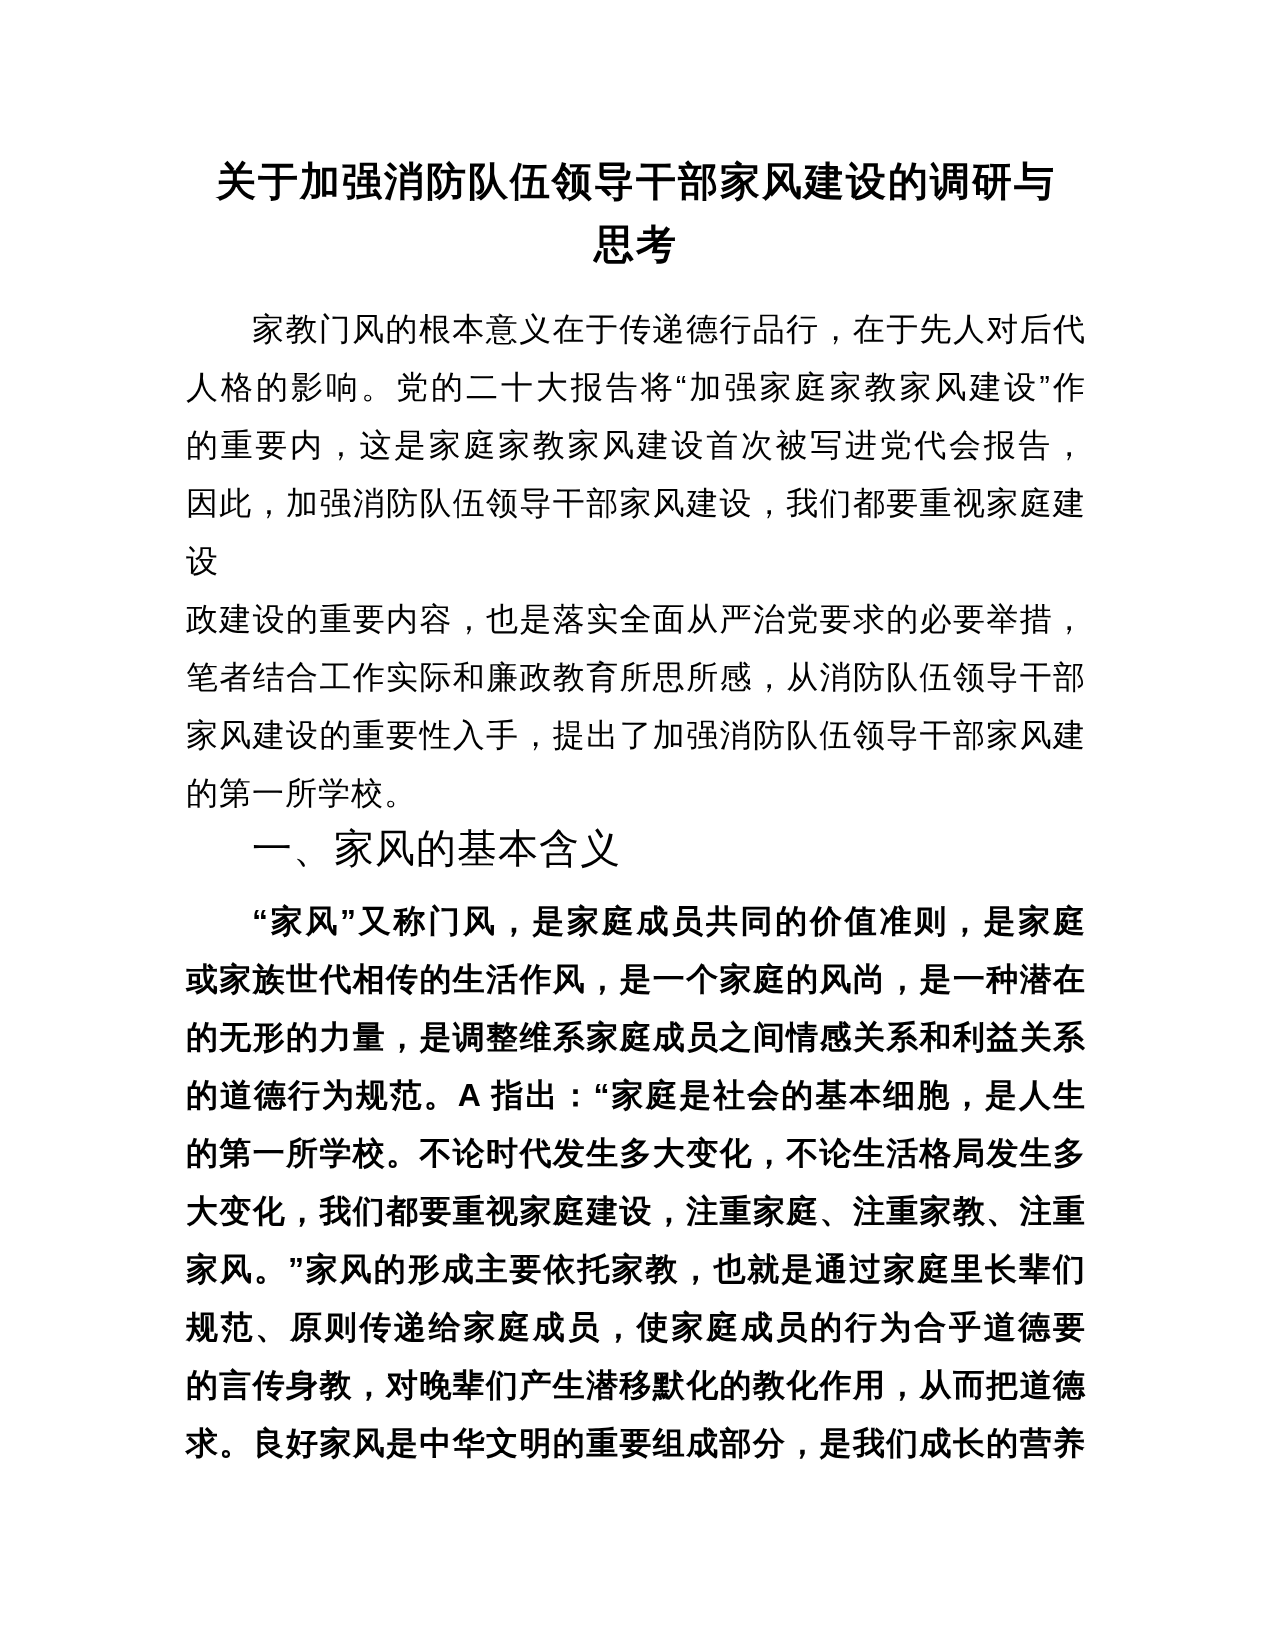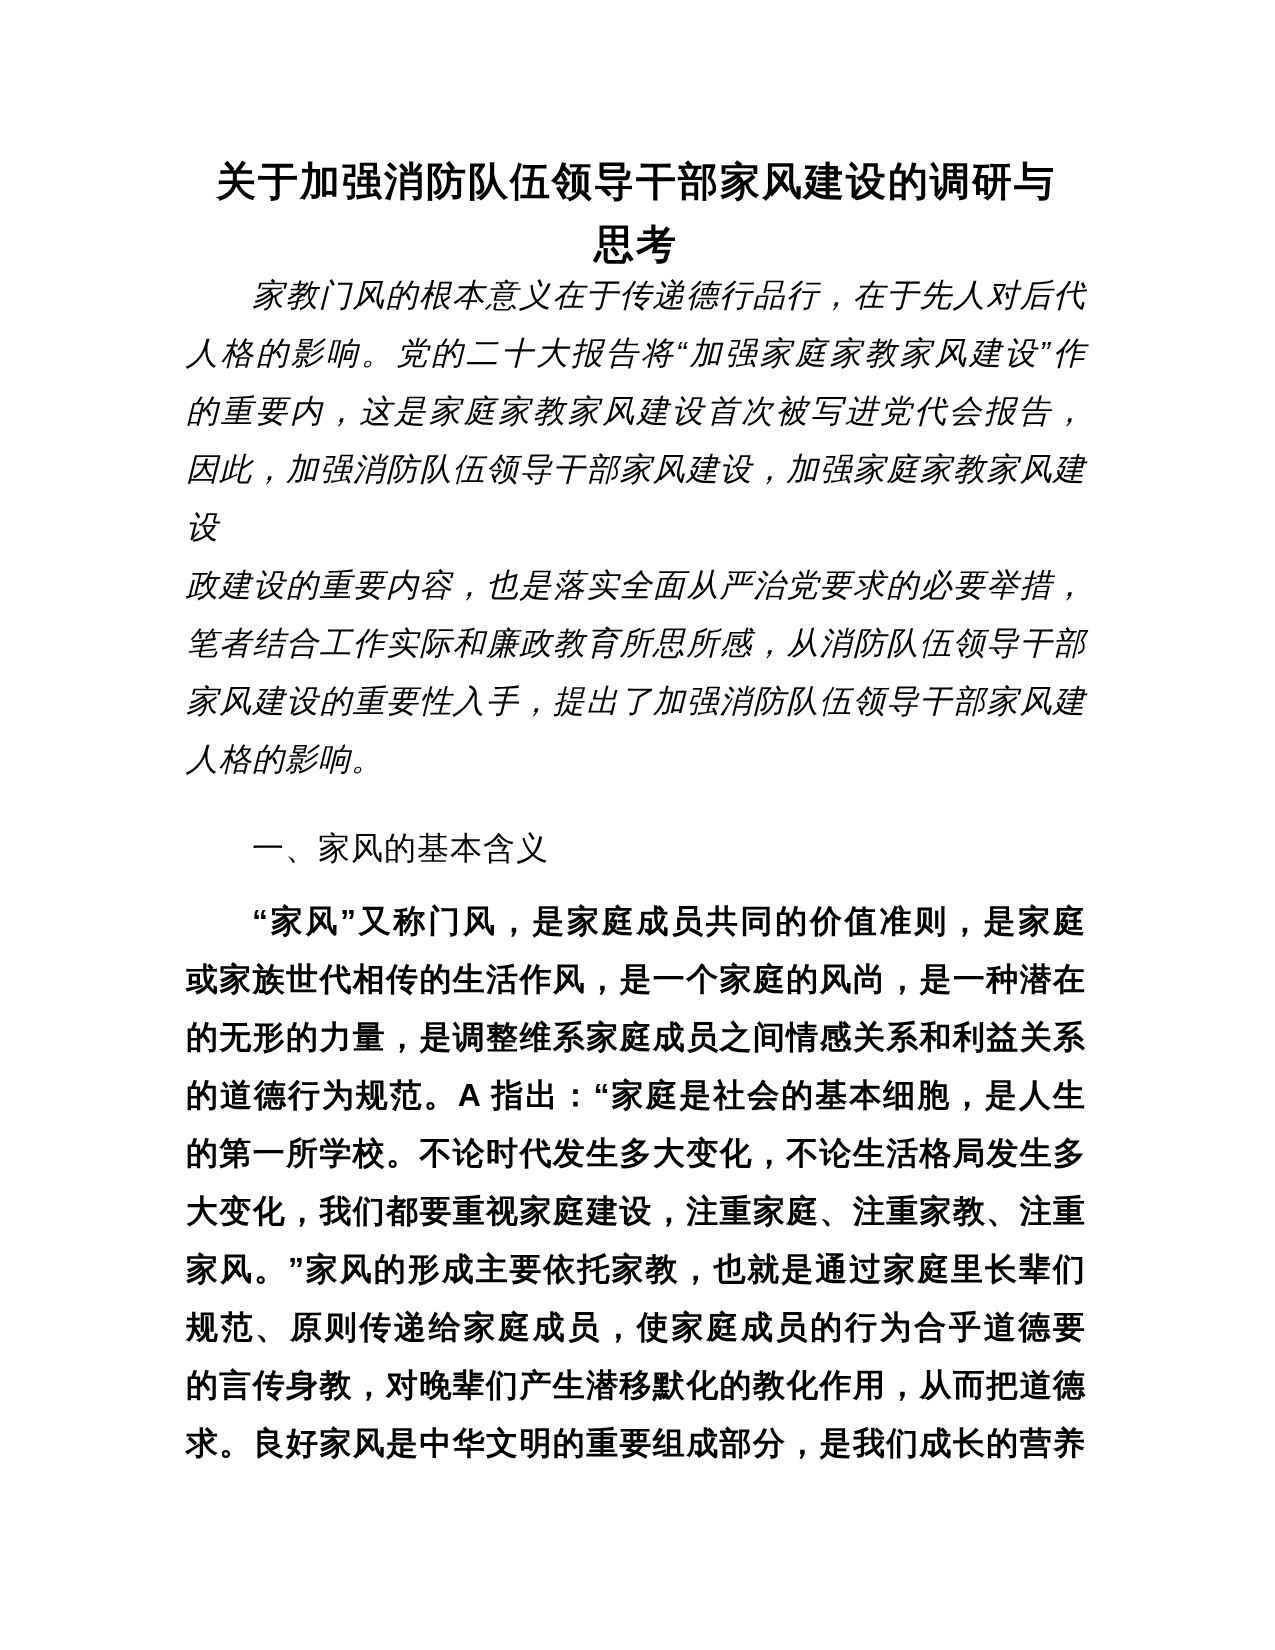--- a/index.html
+++ b/index.html
@@ -29,27 +29,27 @@
     letter-spacing: 2px;
   }
   .para {
     position: absolute;
     left: 186px;
     width: 900px;
     font-size: 32px;
     line-height: 58px;
     letter-spacing: 1px;
   }
-  .para-1 { top: 266px; font-style: italic; }
+  .para-1 { top: 300px; }
   .heading-1 {
     position: absolute;
     left: 186px;
     top: 819px;
     width: 900px;
-    font-size: 32px;
+    font-size: 40px;
     line-height: 58px;
     letter-spacing: 1px;
   }
   .para-2 { top: 892px; font-weight: bold; }
   .line {
     width: 100%;
     white-space: nowrap;
   }
   .just {
     white-space: normal;
@@ -69,25 +69,25 @@
 
   <div class="title-block">
     <div class="line">关于加强消防队伍领导干部家风建设的调研与</div>
     <div class="line">思考</div>
   </div>
 
   <div class="para para-1">
     <div class="line just indent">家教门风的根本意义在于传递德行品行，在于先人对后代</div>
     <div class="line just">人格的影响。党的二十大报告将“加强家庭家教家风建设”作</div>
     <div class="line just">的重要内，这是家庭家教家风建设首次被写进党代会报告，</div>
-    <div class="line just">因此，加强消防队伍领导干部家风建设，加强家庭家教家风建设</div>
+    <div class="line just">因此，加强消防队伍领导干部家风建设，我们都要重视家庭建设</div>
     <div class="line just">政建设的重要内容，也是落实全面从严治党要求的必要举措，</div>
     <div class="line just">笔者结合工作实际和廉政教育所思所感，从消防队伍领导干部</div>
     <div class="line just">家风建设的重要性入手，提出了加强消防队伍领导干部家风建</div>
-    <div class="line">人格的影响。</div>
+    <div class="line">的第一所学校。</div>
   </div>
 
   <div class="heading-1">
     <div class="line indent">一、家风的基本含义</div>
   </div>
 
   <div class="para para-2">
     <div class="line just indent">“家风”又称门风，是家庭成员共同的价值准则，是家庭</div>
     <div class="line just">或家族世代相传的生活作风，是一个家庭的风尚，是一种潜在</div>
     <div class="line just">的无形的力量，是调整维系家庭成员之间情感关系和利益关系</div>

